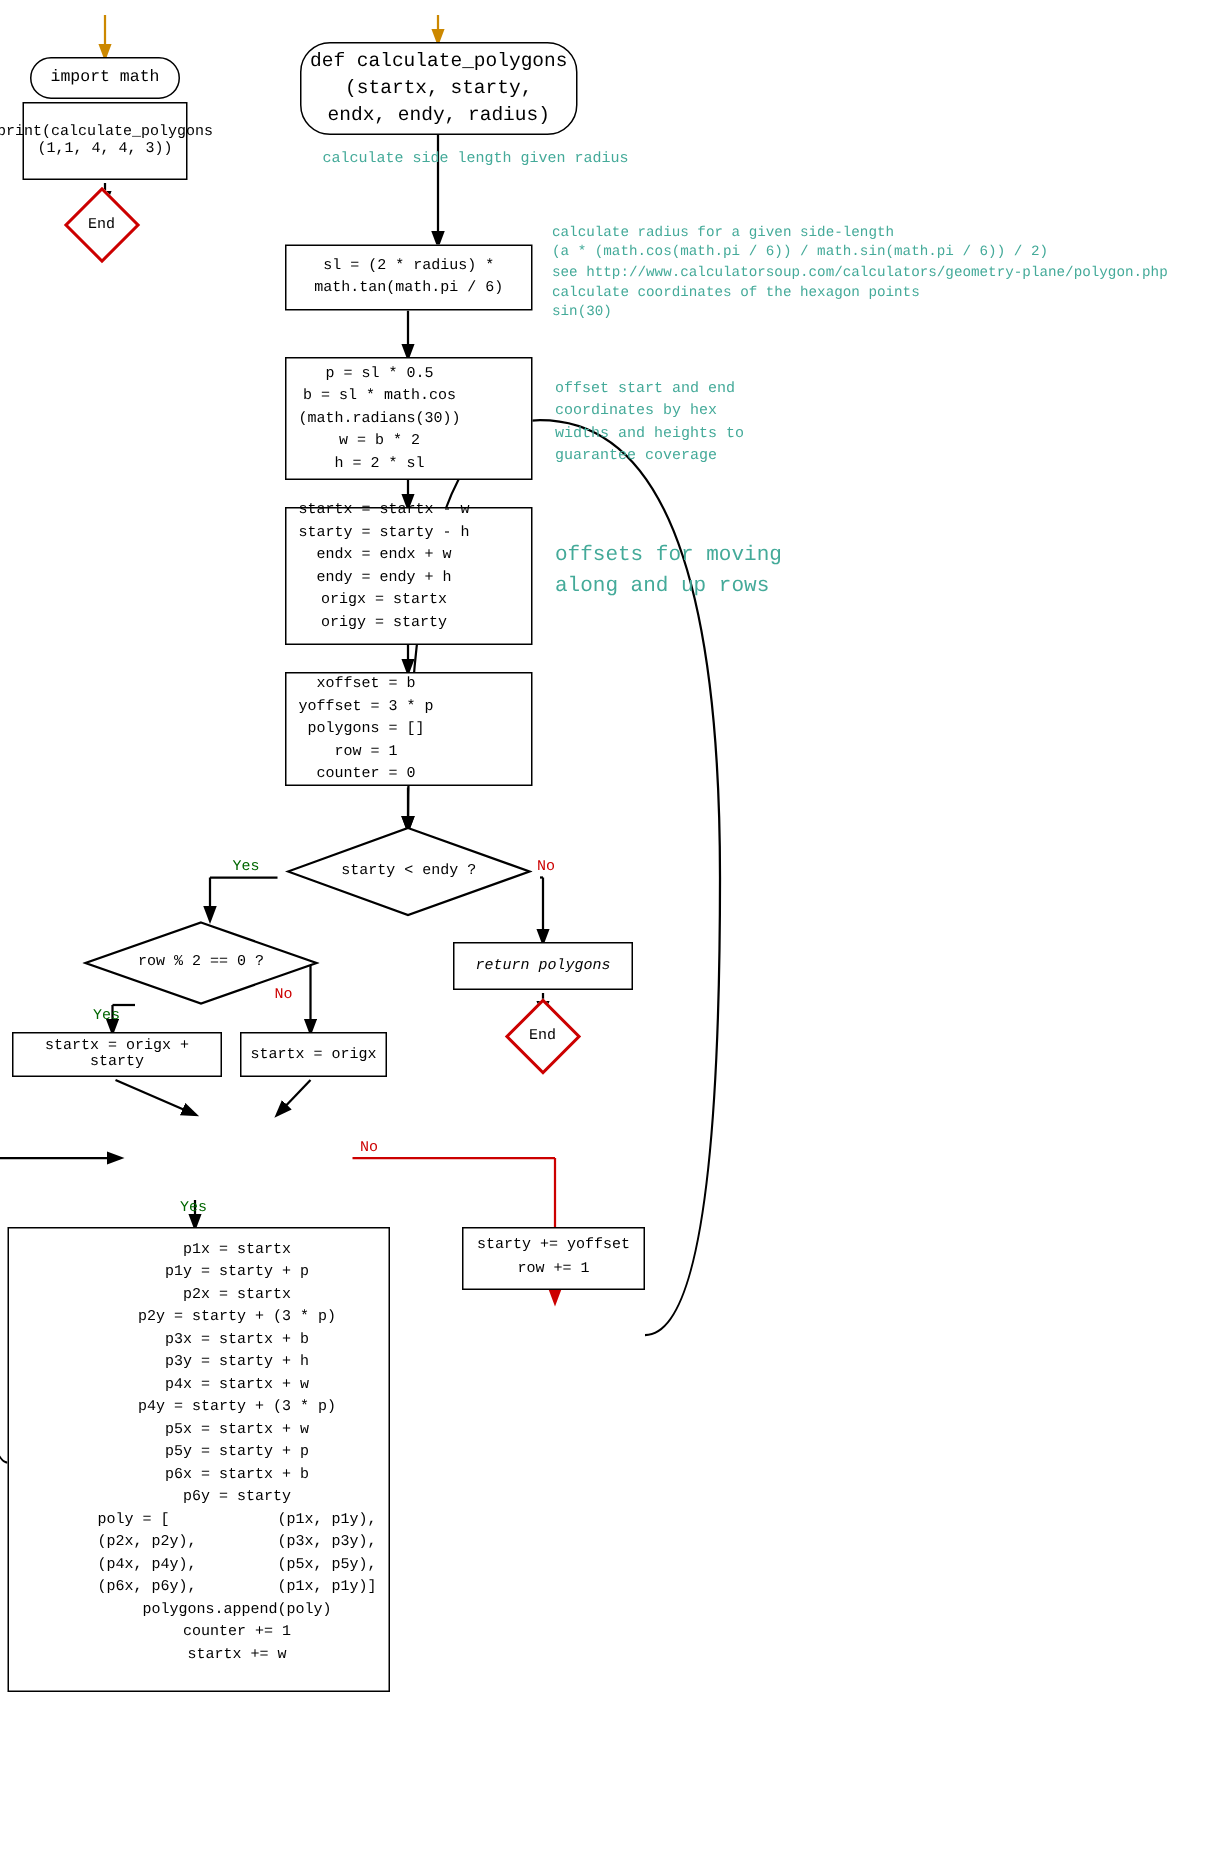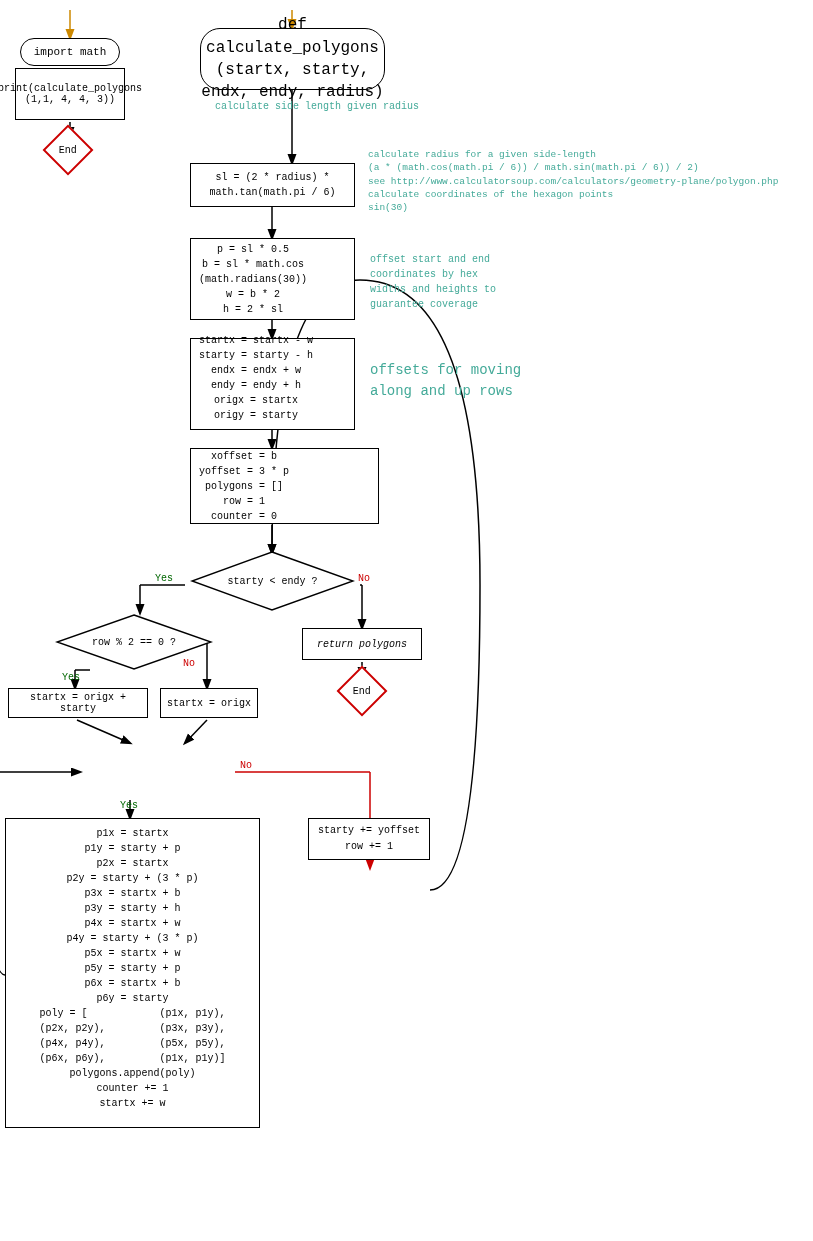--- a/index.html
+++ b/index.html
@@ -144,21 +144,21 @@
   <div class="shape rect" style="left:15px;top:68px;width:110px;height:52px;font-size:10px;">
     <span>print(calculate_polygons<br>(1,1, 4, 4, 3))</span>
   </div>
 
   <div class="shape" style="left:50px;top:132px;width:36px;height:36px;">
     <div style="width:36px;height:36px;border:2px solid #c00;transform:rotate(45deg);display:flex;align-items:center;justify-content:center;background:#fff;">
       <span style="transform:rotate(-45deg);font-size:10px;">End</span>
     </div>
   </div>
 
-  <div class="shape rounded-rect" style="left:200px;top:28px;width:185px;height:62px;font-size:16px;line-height:1.4;">
+  <div class="shape rounded-rect" style="left:200px;top:28px;width:185px;height:62px;font-size:13px;line-height:1.4;">
     <span>def calculate_polygons<br>(startx, starty,<br>endx, endy, radius)</span>
   </div>
 
   <div class="annotation" style="left:215px;top:100px;color:#4a9;line-height:1.4;">
     <span>calculate side
 length given radius</span>
   </div>
 
   <div class="annotation" style="left:368px;top:148px;color:#4a9;font-size:9.5px;line-height:1.4;max-width:420px;">
     <span>calculate radius for a given side-length<br>(a * (math.cos(math.pi / 6)) / math.sin(math.pi / 6)) / 2)<br>see http://www.calculatorsoup.com/calculators/geometry-plane/polygon.php<br>calculate coordinates of the hexagon points<br>sin(30)</span>
@@ -177,21 +177,21 @@
   </div>
 
   <div class="shape rect" style="left:190px;top:338px;width:165px;height:92px;font-size:10px;line-height:1.5;justify-content:flex-start;padding:6px 8px;align-items:flex-end;">
     <span>startx = startx - w<br>starty = starty - h<br>endx = endx + w<br>endy = endy + h<br>origx = startx<br>origy = starty</span>
   </div>
 
   <div class="annotation" style="left:370px;top:360px;color:#4a9;font-size:14px;line-height:1.5;">
     <span>offsets for moving<br>along and up rows</span>
   </div>
 
-  <div class="shape rect" style="left:190px;top:448px;width:189px;height:76px;font-size:10px;line-height:1.5;justify-content:flex-start;padding:6px 8px;">
+  <div class="shape rect" style="left:190px;top:448px;width:165px;height:76px;font-size:10px;line-height:1.5;justify-content:flex-start;padding:6px 8px;">
     <span>xoffset = b<br>yoffset = 3 * p<br>polygons = []<br>row = 1<br>counter = 0</span>
   </div>
 
   <div class="shape diamond" style="left:190px;top:550px;width:165px;height:62px;">
     <svg width="165" height="62" viewBox="0 0 165 62">
       <polygon points="82,2 163,31 82,60 2,31" fill="white" stroke="black" stroke-width="1.5"></polygon>
     </svg>
     <div class="label" style="position:absolute;top:50%;left:50%;transform:translate(-50%,-50%);font-size:10px;white-space:nowrap;">
       <span>starty &lt; endy ?</span>
     </div>
@@ -228,21 +228,21 @@
   </div>
 
   <div class="shape rect" style="left:160px;top:688px;width:98px;height:30px;font-size:10px;">
     <span>startx = origx</span>
   </div>
 
 
   <span class="yes-label" style="left:120px;top:800px;color:#060;font-size:10px;">Yes</span>
   <span class="no-label" style="left:240px;top:760px;color:#c00;font-size:10px;">No</span>
 
-  <div class="shape rect" style="left:5px;top:818px;width:255px;height:310px;font-size:10px;line-height:1.5;justify-content:center;padding:7px 8px;align-items:flex-start;">
+  <div class="shape rect" style="left:5px;top:818px;width:255px;height:310px;font-size:10px;line-height:1.5;justify-content:flex-end;padding:7px 8px;align-items:flex-start;">
     <span>
       p1x = startx<br>
       p1y = starty + p<br>
       p2x = startx<br>
       p2y = starty + (3 * p)<br>
       p3x = startx + b<br>
       p3y = starty + h<br>
       p4x = startx + w<br>
       p4y = starty + (3 * p)<br>
       p5x = startx + w<br>

